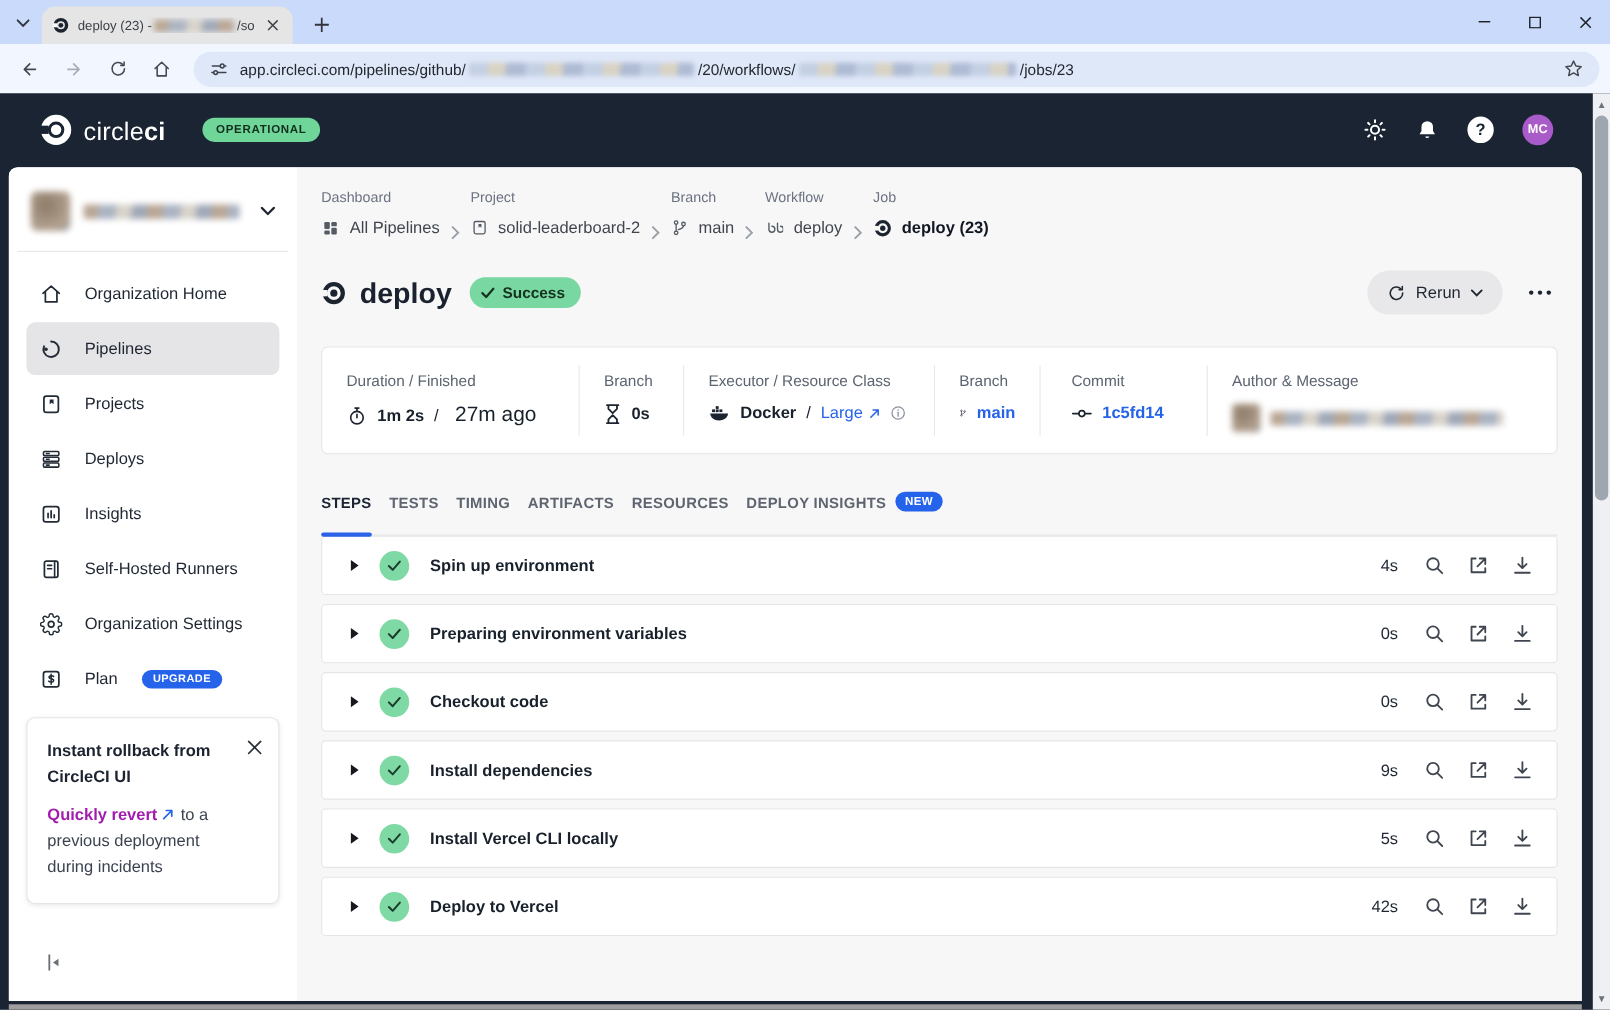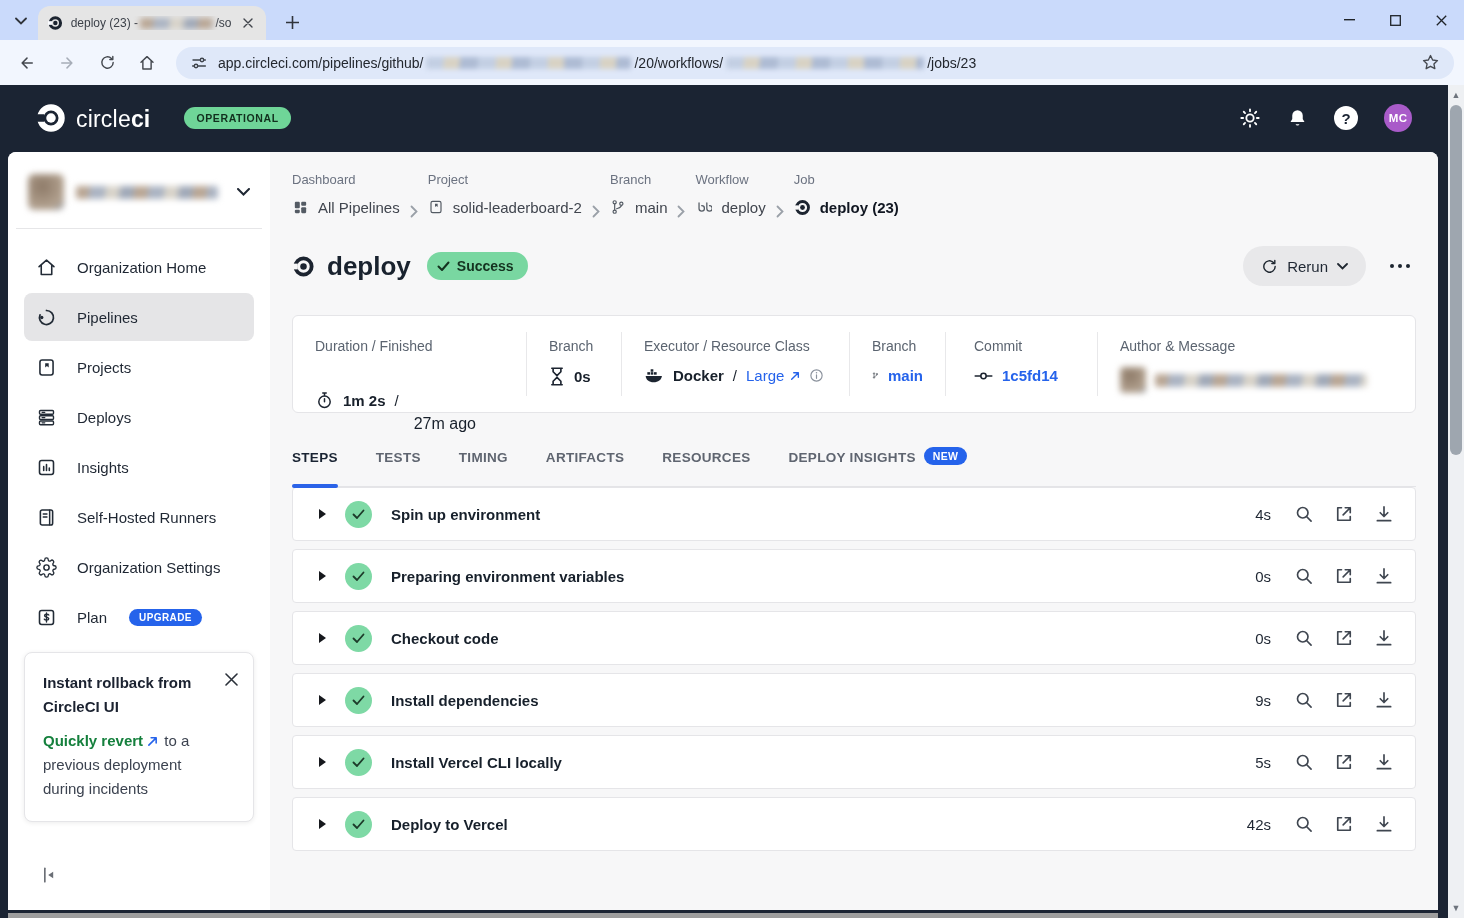--- a/index.html
+++ b/index.html
@@ -43,21 +43,21 @@
   .org-name { width:142px; height:13px; }
   .side-divider { height:1px; background:#e6e6e8; margin:0 8px 14px 8px; }
   .side-item { display:flex; align-items:center; gap:20px; height:48px; margin:0 16px 2px 16px; padding:0 12px; border-radius:8px; color:#1f2733; font-size:15px; }
   .side-item.active { background:#e5e5e7; }
   .side-item .lbl { white-space:nowrap; }
   .upgrade-badge { background:#2563eb; color:#fff; font-size:10px; font-weight:700; letter-spacing:0.4px; padding:3px 10px; border-radius:10px; margin-left:2px; }
   .promo-card { position:absolute; left:16px; right:16px; top:500px; background:#fff; border:1px solid #e5e5e8; border-radius:8px; box-shadow:0 1px 5px rgba(0,0,0,0.08); padding:18px 18px 20px 18px; }
   .promo-title { font-size:15px; font-weight:700; color:#1b2230; line-height:1.6; width:168px; }
   .promo-close { position:absolute; right:12px; top:16px; width:20px; height:20px; display:flex; align-items:center; justify-content:center; }
   .promo-body { margin-top:10px; font-size:15px; color:#3c4350; line-height:1.6; width:176px; }
-  .promo-link { color:#15803d; font-weight:700; }
+  .promo-link { color:#a21caf; font-weight:700; }
   .collapse-btn { position:absolute; left:28px; bottom:22px; width:26px; height:26px; display:flex; align-items:center; justify-content:center; }
 
   .mainarea { position:absolute; left:262px; right:0; top:0; bottom:0; background:#f7f7f8; overflow:hidden; }
   .content { margin:0 22px; }
 
   
   .crumbs { display:flex; align-items:flex-end; padding-top:20px; }
   .crumb-group { display:flex; flex-direction:column; gap:9px; }
   .crumb-label { font-size:13px; color:#6b7280; }
   .crumb-val { display:flex; align-items:center; gap:9px; font-size:15px; color:#40454e; height:22px; }
@@ -73,24 +73,24 @@
   .more-btn i { width:4px; height:4px; border-radius:50%; background:#1c2430; display:block; }
 
   
   .info-card { margin-top:27px; background:#fff; border:1px solid #e5e5e8; border-radius:6px; display:flex; padding:16px 0; height:98px; }
   .info-col { padding:6px 22px 0 22px; border-left:1px solid #e8e8ea; }
   .info-col:first-child { border-left:none; }
   .info-label { font-size:14px; color:#5b6470; white-space:nowrap; }
   .info-val { display:flex; align-items:center; gap:9px; margin-top:13px; font-size:15px; color:#18202b; white-space:nowrap; }
   .bold { font-weight:700; }
   .link { color:#2563eb; }
-  .finished-ago { font-size:16px; margin-left:6px;margin-top:48px; }
-
-  
-  .tabs-row { margin-top:37px; display:flex; gap:38px; border-bottom:1px solid #e4e4e7; height:37px; }
+  .finished-ago { font-size:19px; margin-left:6px; }
+
+  
+  .tabs-row { margin-top:37px; display:flex; gap:16px; border-bottom:1px solid #e4e4e7; height:37px; }
   .jtab { font-size:13.5px; font-weight:700; letter-spacing:0.3px; color:#5f6570; position:relative; display:flex; align-items:flex-start; gap:8px; padding-bottom:14px; }
   .jtab.active { color:#1a2433; }
   .jtab.active::after { content:""; position:absolute; left:0; right:0; bottom:-2px; height:4px; background:#2b63e8; border-radius:3px; }
   .new-badge { background:#2563eb; color:#fff; font-size:10.5px; font-weight:700; padding:3px 9px; border-radius:10px; margin-top:-3px; }
 
   
   .steps-list { }
   .step-card { background:#fff; border:1px solid #e5e5e8; border-radius:4px; height:54px; margin-bottom:8px; display:flex; align-items:center; padding:0 20px 0 26px; }
   .caret { width:0; height:0; border-left:7px solid #16181d; border-top:5px solid transparent; border-bottom:5px solid transparent; flex:none; }
   .check-circle { width:27px; height:27px; border-radius:50%; background:#7ed9a5; display:flex; align-items:center; justify-content:center; margin-left:19px; flex:none; }

